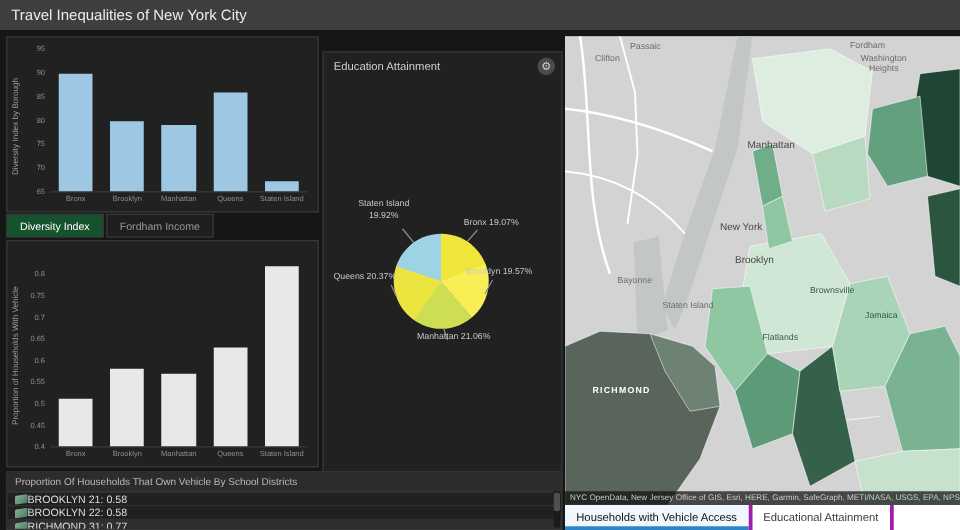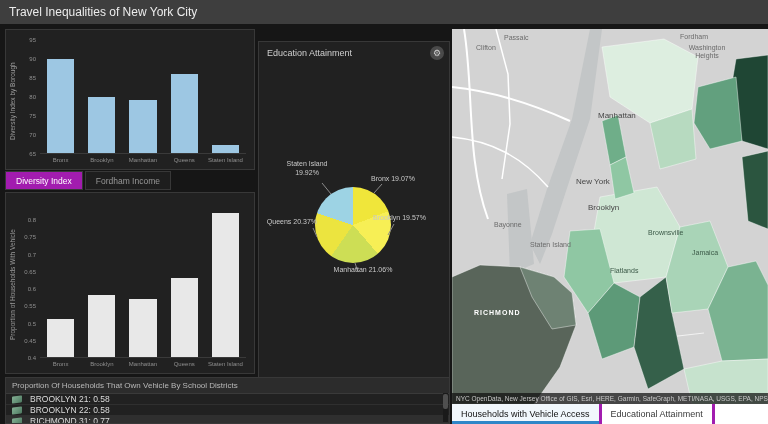--- a/index.html
+++ b/index.html
@@ -26,41 +26,41 @@
   .cats { height:12px; display:flex; align-items:center; }
   .cat { flex:1; text-align:center; font-size:6px; color:#8f8f8f; white-space:nowrap; }
 
   #p1 { left:5px; top:29px; width:250px; height:141px; }
   #p2 { left:5px; top:192px; width:250px; height:182px; }
 
   
   .chart-tabs { position:absolute; left:5px; top:171px; height:19px; display:flex; }
   .ctab { padding:0 10px; font-size:8.5px; display:flex; align-items:center; background:#1e1e1e;
     color:#979797; border:1px solid #383838; margin-right:2px; cursor:pointer; }
-  .ctab.active { background:#a21caf; color:#fff; }
+  .ctab.active { background:#14532d; color:#fff; }
 
   
   #edu { left:258px; top:29px; width:192px; height:345px;margin-top:12px; }
   .panel-title { font-size:9px; color:#cfcfcf; padding:6px 8px; }
   .widget-gear { position:absolute; top:4px; right:5px; width:14px; height:14px; border-radius:50%;
     background:#4a4a4a; color:#cfcfcf; font-size:9px; line-height:14px; text-align:center; cursor:pointer; }
   .pie { position:absolute; left:56px; top:145px; width:76px; height:76px; border-radius:50%; }
   .pie-label { position:absolute; font-size:7px; color:#c9c9c9; line-height:1.25; }
   .pl-bronx { left:112px; top:133px; width:64px; }
   .pl-brooklyn { left:114px; top:172px; width:70px; }
   .pl-manhattan { left:62px; top:224px; width:84px; text-align:center; }
   .pl-queens { left:2px; top:176px; width:56px; text-align:right; }
   .pl-si { left:22px; top:118px; width:52px; text-align:center; }
   .callouts { position:absolute; left:0; top:0; pointer-events:none; }
 
   
   #list-panel { left:5px; top:377px; width:445px; height:47px; overflow:hidden; }
   .list-title { font-size:8px; color:#b8b8b8; background:#2c2c2c; padding:3px 6px;
     border-bottom:1px solid #3a3a3a; white-space:nowrap; }
-  .list-row { display:flex; align-items:center; gap:8px; padding:0 6px; font-size:8.5px; color:#dcdcdc;
+  .list-row { display:flex; align-items:center; gap:0; padding:0 6px; font-size:8.5px; color:#dcdcdc;
     border-bottom:1px solid #2f2f2f; height:11px; cursor:pointer; }
   .list-row.highlight { background:#2f2f2f; }
   .flag { width:10px; height:7px; flex:none; background:linear-gradient(135deg,#84b094,#4e7a61);
     transform:skewY(-8deg); border-radius:1px; }
   .vscroll { position:absolute; right:1px; top:15px; bottom:1px; width:5px; background:#1a1a1a; }
   .vthumb { position:absolute; top:1px; left:0; width:100%; height:15px; background:#4f4f4f; border-radius:2px; }
 
   
   #map { position:absolute; left:452px; top:29px; width:316px; height:395px; background:#d3d3d3;
     overflow:hidden; cursor:grab; }

